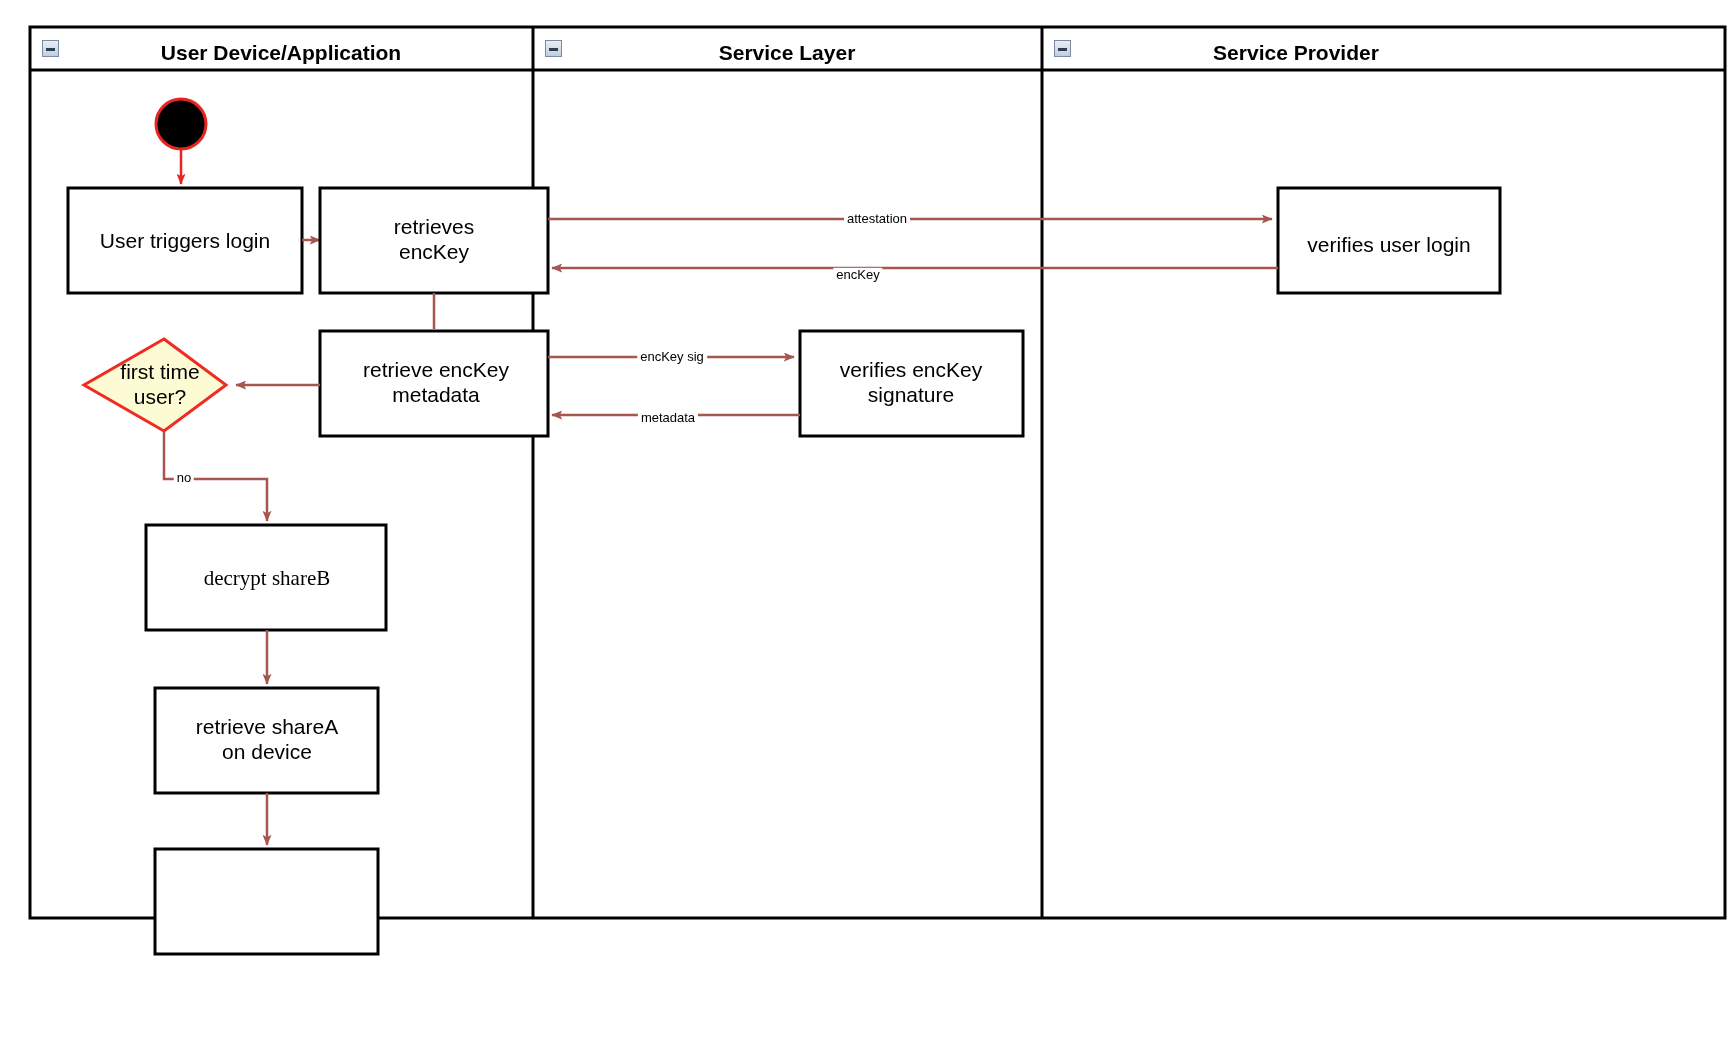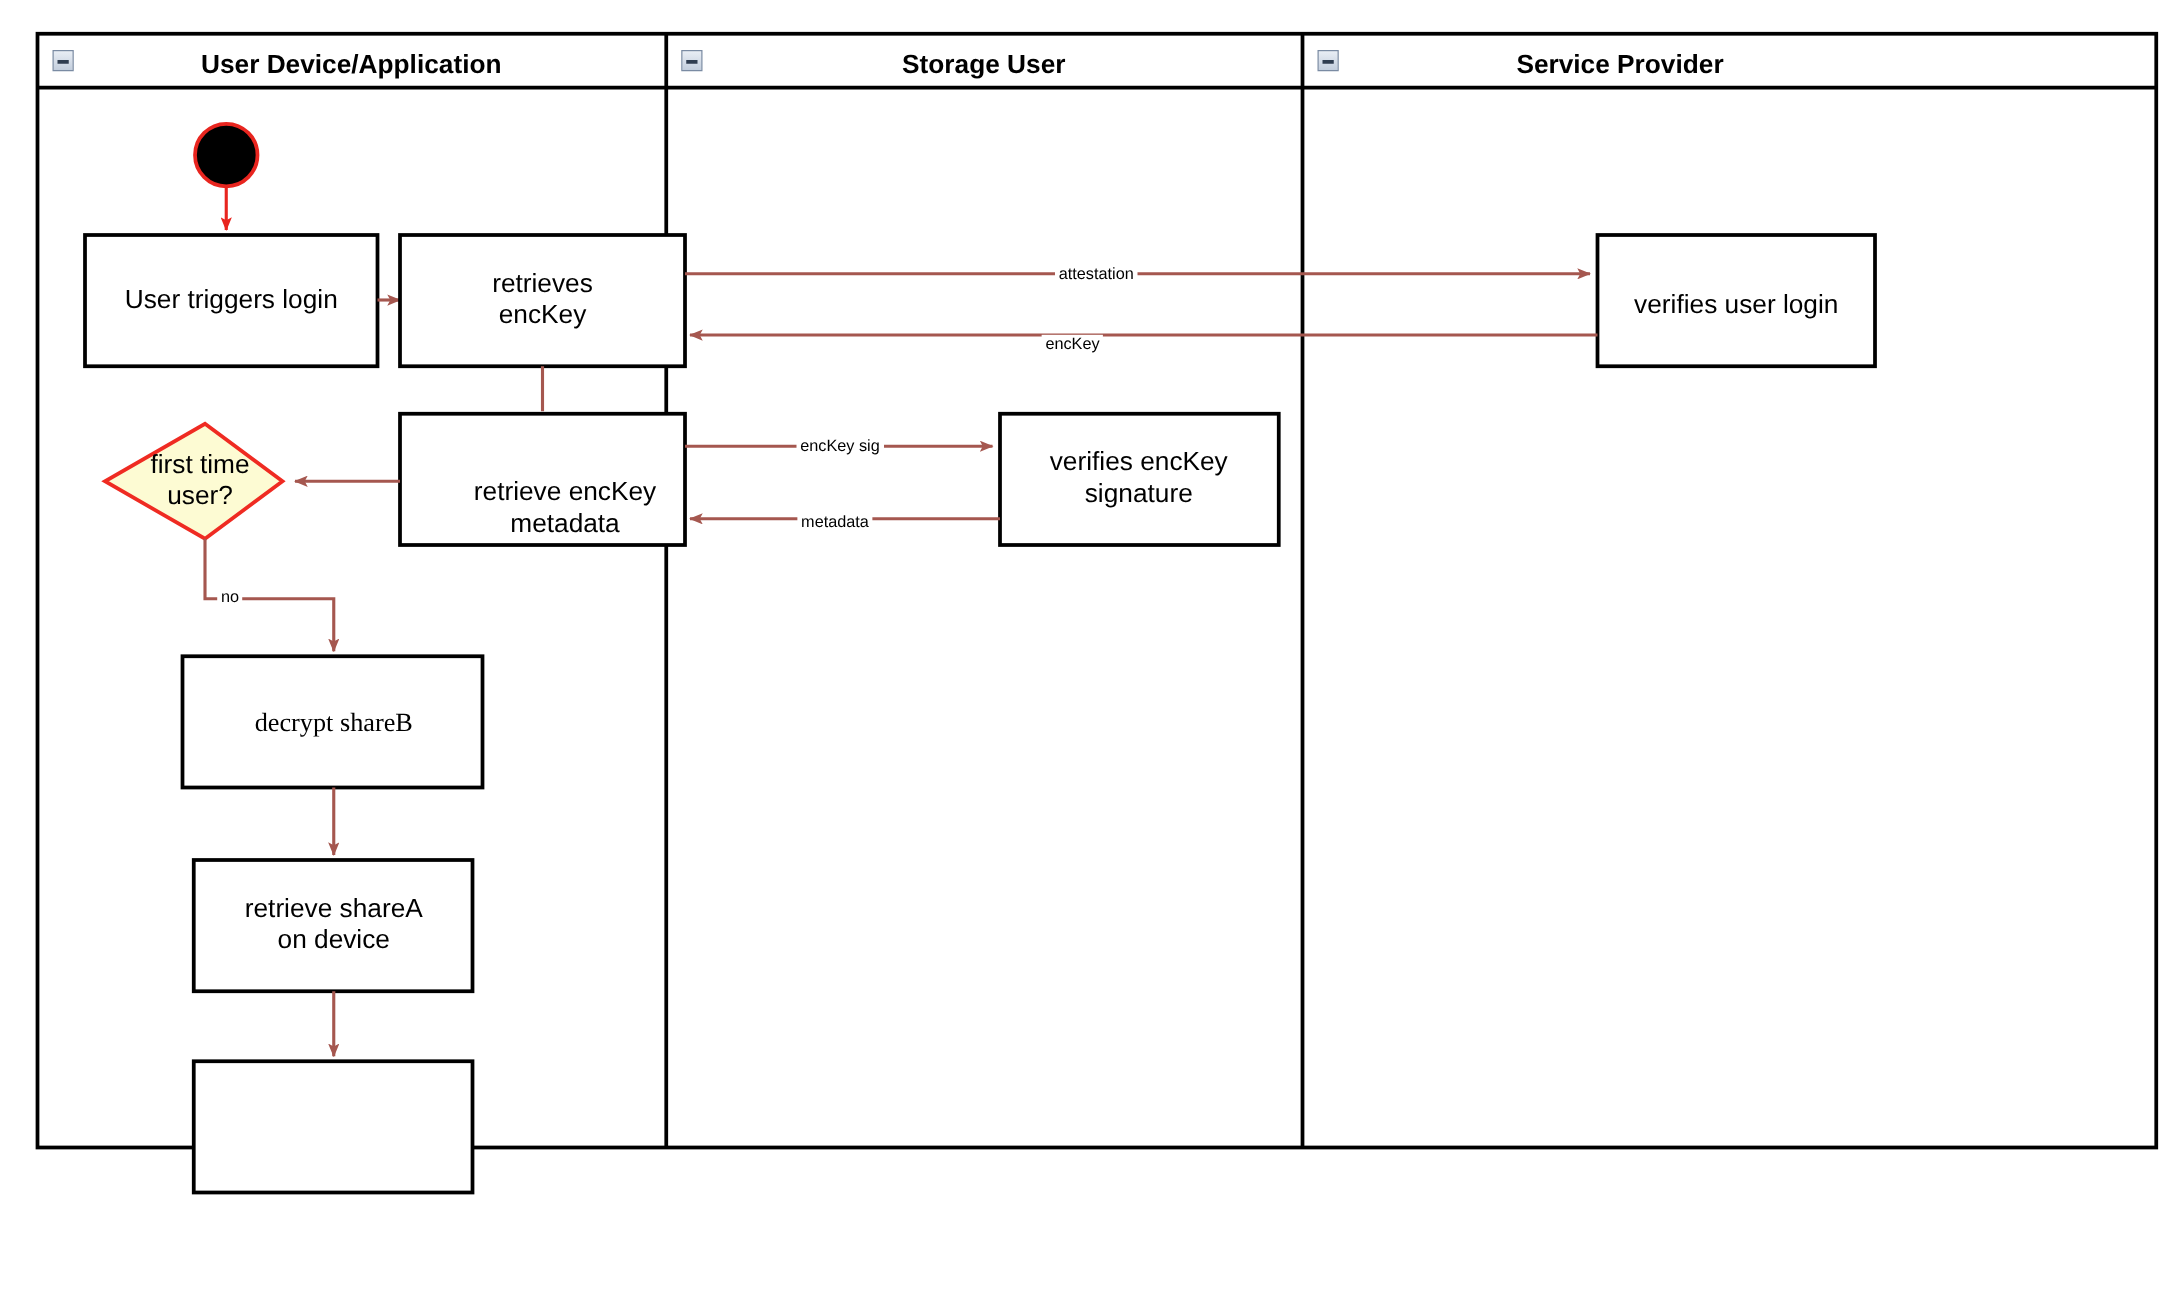--- a/index.html
+++ b/index.html
@@ -177,31 +177,31 @@
 
     <g>
       <line x1="1278" y1="268" x2="552" y2="268" stroke="#a5574f" stroke-width="2.5" marker-end="url(#arrow-red)"></line>
     </g>
   </svg>
 
   <div class="collapse-icon" style="left:42px; top:40px;"></div>
   <div class="lane-title" style="left:281px; top:52px;">User Device/Application</div>
 
   <div class="collapse-icon" style="left:545px; top:40px;"></div>
-  <div class="lane-title" style="left:787px; top:52px;">Storage User</div>
+  <div class="lane-title" style="left:787px; top:52px;">Service Layer</div>
 
   <div class="collapse-icon" style="left:1054px; top:40px;"></div>
   <div class="lane-title" style="left:1296px; top:52px;">Service Provider</div>
 
   <div class="node-label" style="left:185px; top:241px;">User triggers login</div>
 
   <div class="node-label" style="left:434px; top:240px;">retrieves
 encKey</div>
 
-  <div class="node-label" style="left:452px; top:383px;margin-top:24px;">retrieve encKey
+  <div class="node-label" style="left:436px; top:383px;">retrieve encKey
 metadata</div>
 
   <div class="node-label" style="left:160px; top:385px;">first time
 user?</div>
 
   <div class="node-label" style="left:267px; top:578px;font-family:Liberation Serif, serif;">decrypt shareB</div>
 
   <div class="node-label" style="left:267px; top:740px;">retrieve shareA
 on device</div>
 

